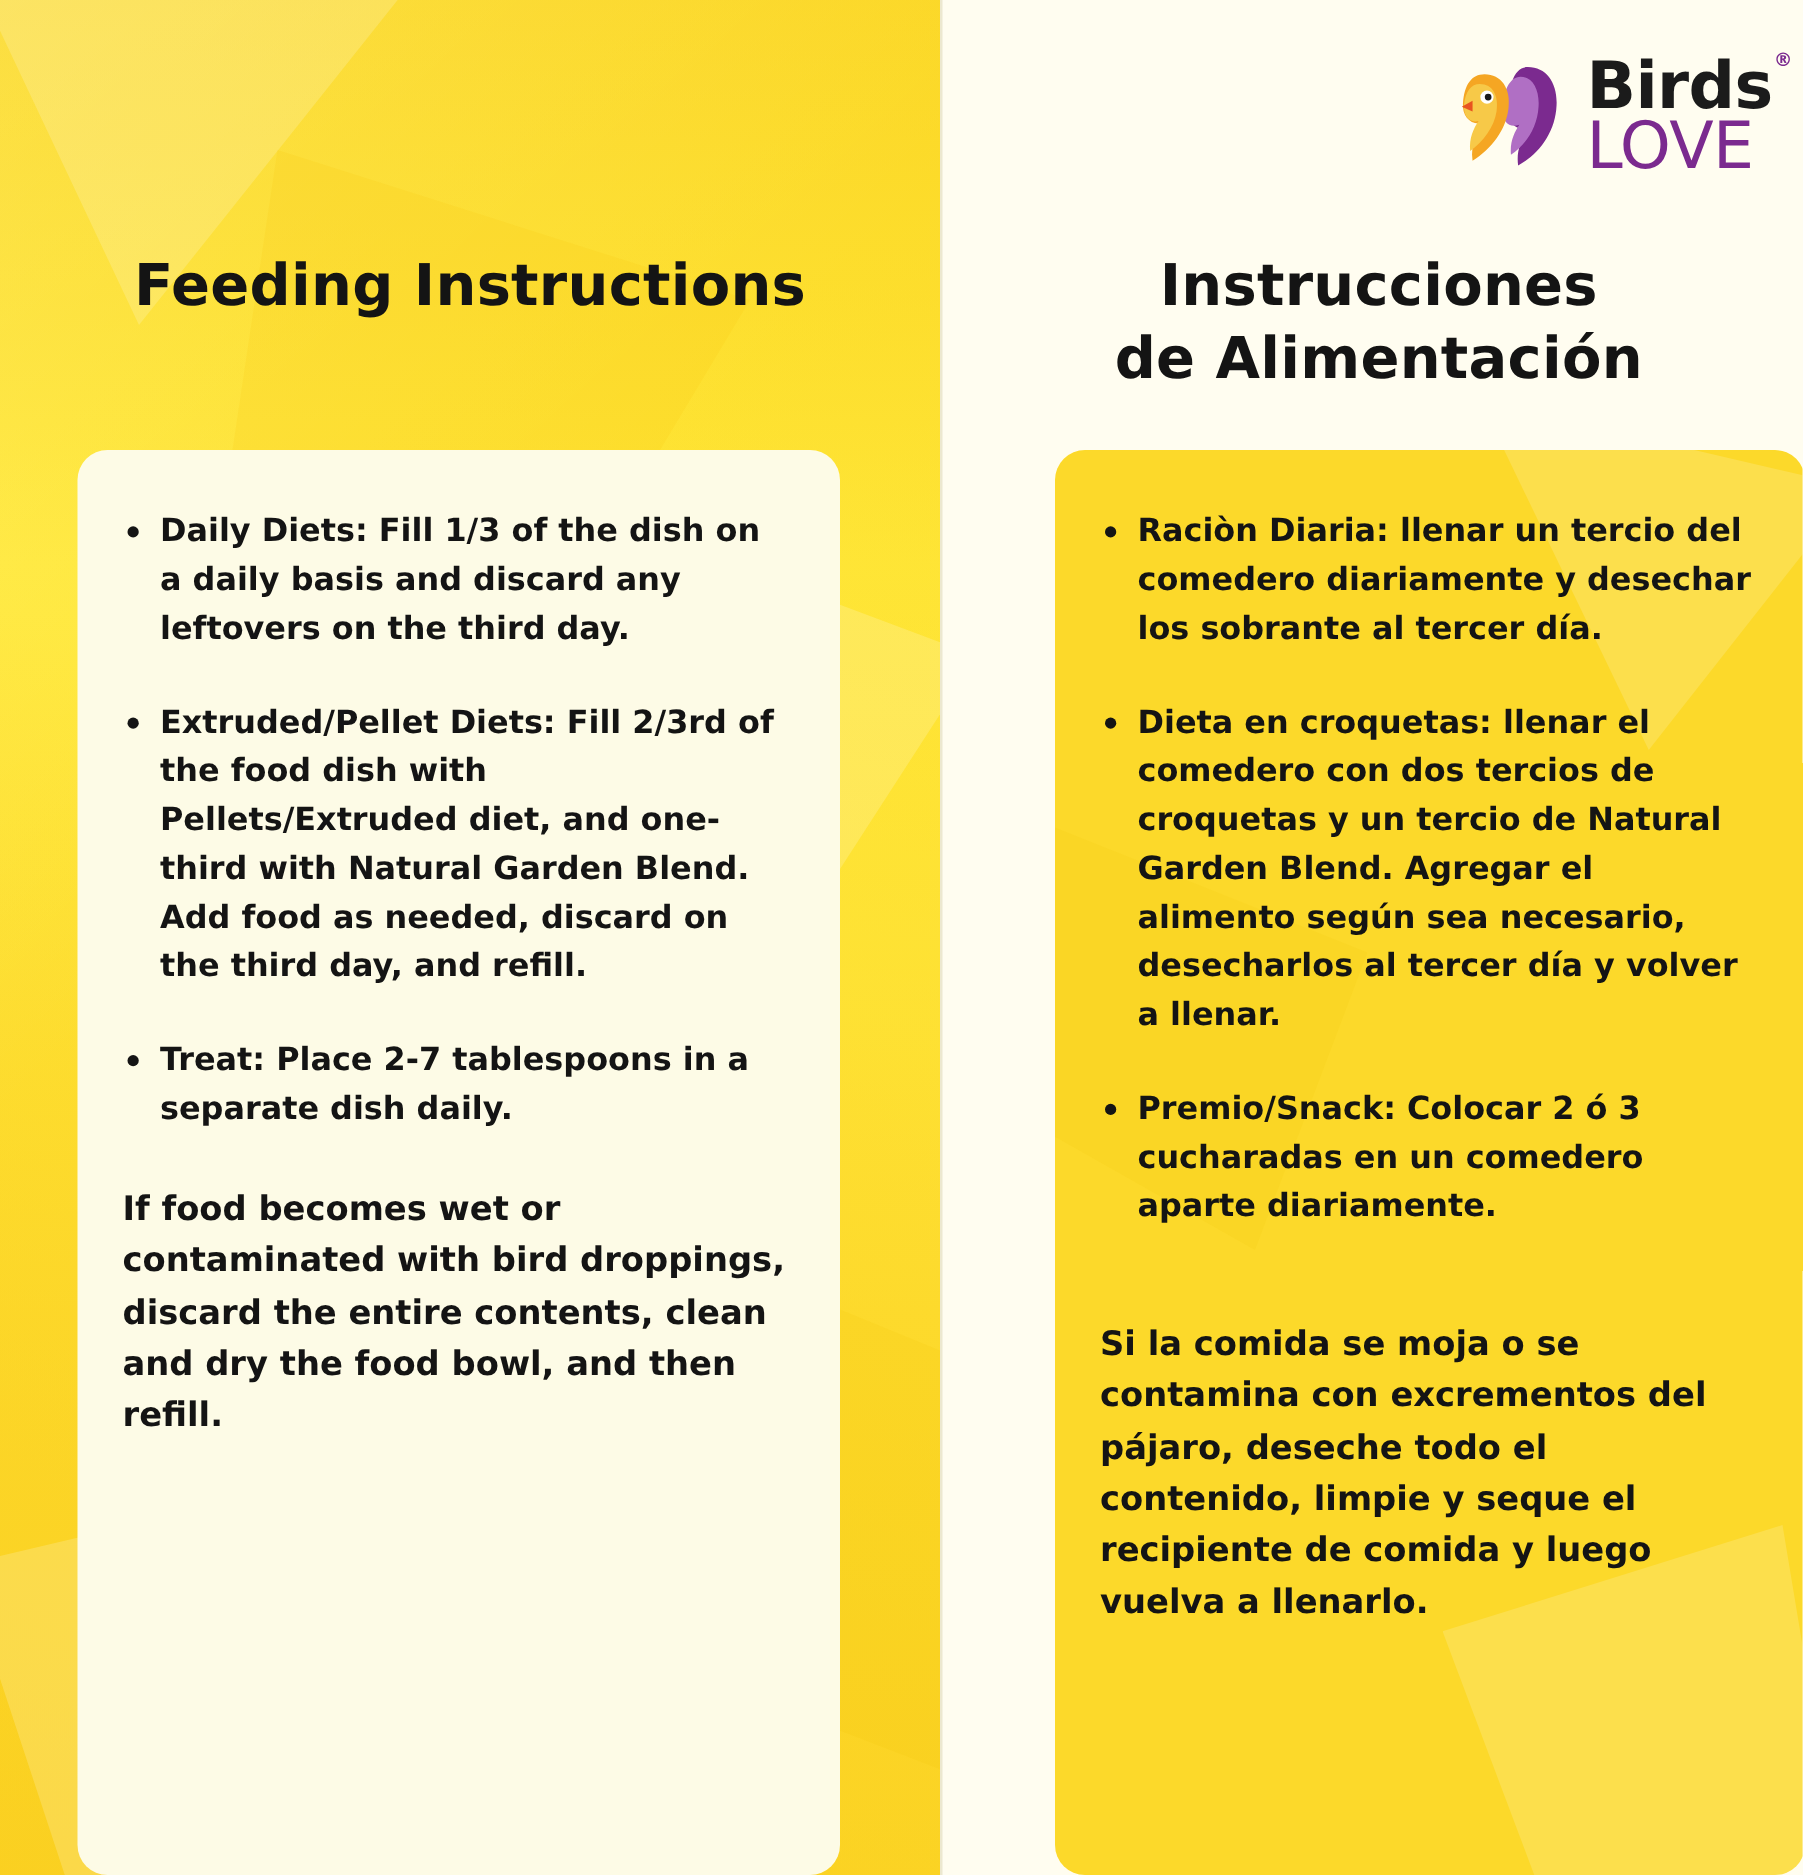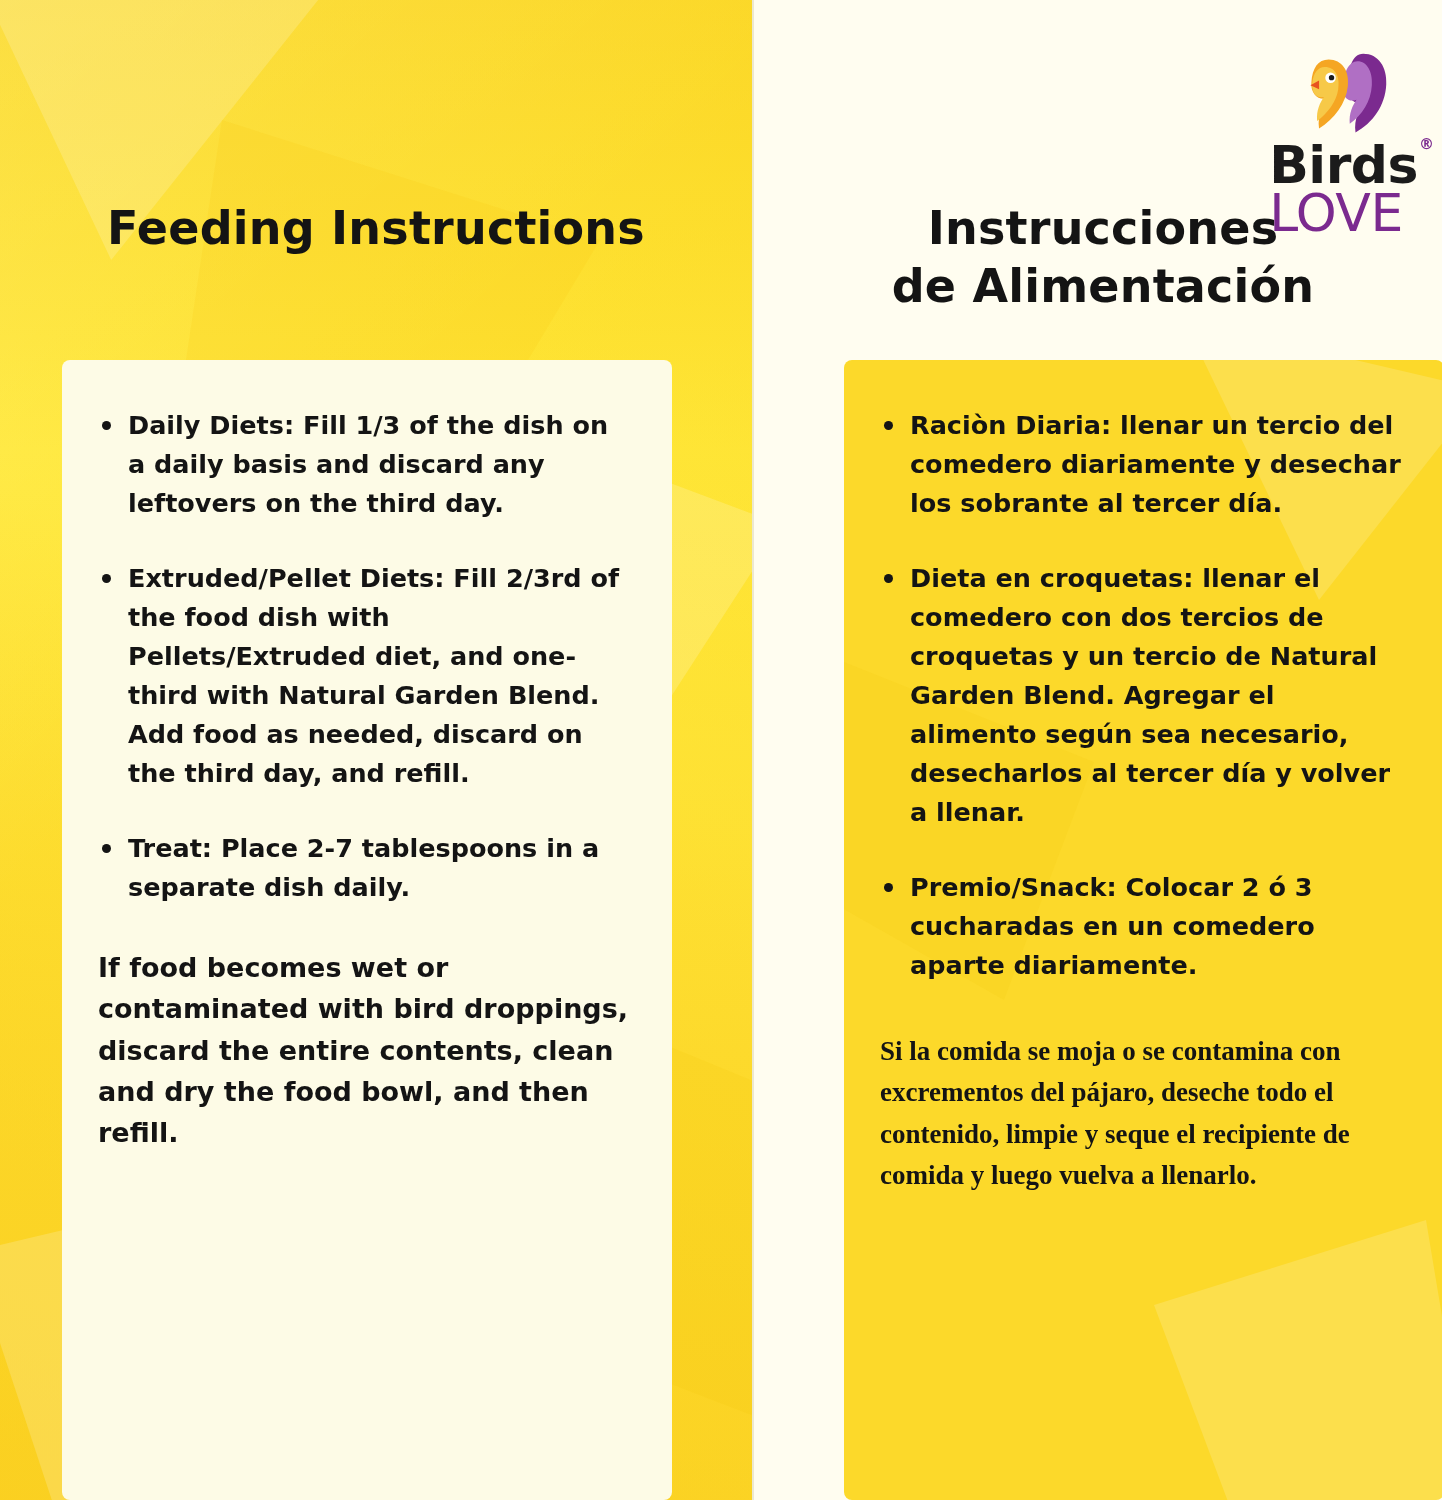--- a/index.html
+++ b/index.html
@@ -64,23 +64,22 @@
     z-index: 5;
   }
 
   
   .logo {
     position: absolute;
     top: 46px;
     right: 24px;
     display: flex;
     align-items: center;
-    gap: 0;
+    gap: 18px;
     z-index: 8;
-    flex-direction: column;
   }
   .logo-mark { width: 96px; height: 96px; flex: 0 0 96px; }
   .logo-text {
     display: flex;
     flex-direction: column;
     line-height: 0.92;
     position: relative;
   }
   .logo-birds {
     font-size: 52px;
@@ -126,21 +125,21 @@
     position: absolute;
     top: 200px;
     left: 0;
     width: 702px;
     z-index: 4;
   }
 
   
   .card {
     position: absolute;
-    border-radius: 8px;
+    border-radius: 24px;
     padding: 46px 40px 40px 36px;
     z-index: 4;
   }
   .card-left {
     top: 360px;
     left: 62px;
     width: 610px;
     height: 1140px;
     background: #fdfbe6;
   }
@@ -189,21 +188,21 @@
   }
 
   .footnote {
     margin-top: 40px;
     font-size: 27px;
     font-weight: 700;
     line-height: 1.53;
     color: #141414;
     font-family: "DejaVu Sans", sans-serif;
   }
-  .footnote-right { margin-top: 46px; font-family: Liberation Serif, serif; }
+  .footnote-right { margin-top: 70px; }
 </style>
 </head>
 <body>
 
 <div class="page">
 
   <div class="panel-left">
     <div class="facet f1"></div>
     <div class="facet f2"></div>
     <div class="facet f3"></div>

